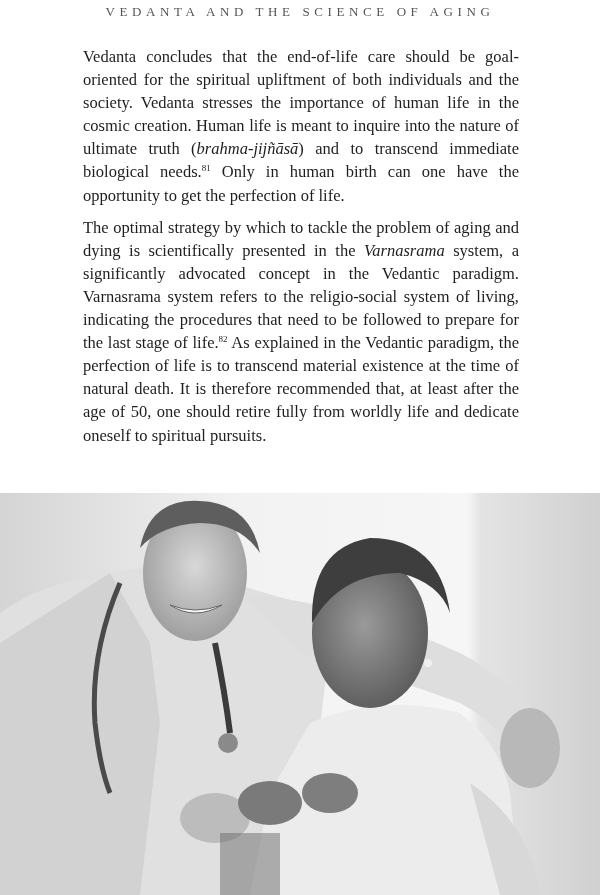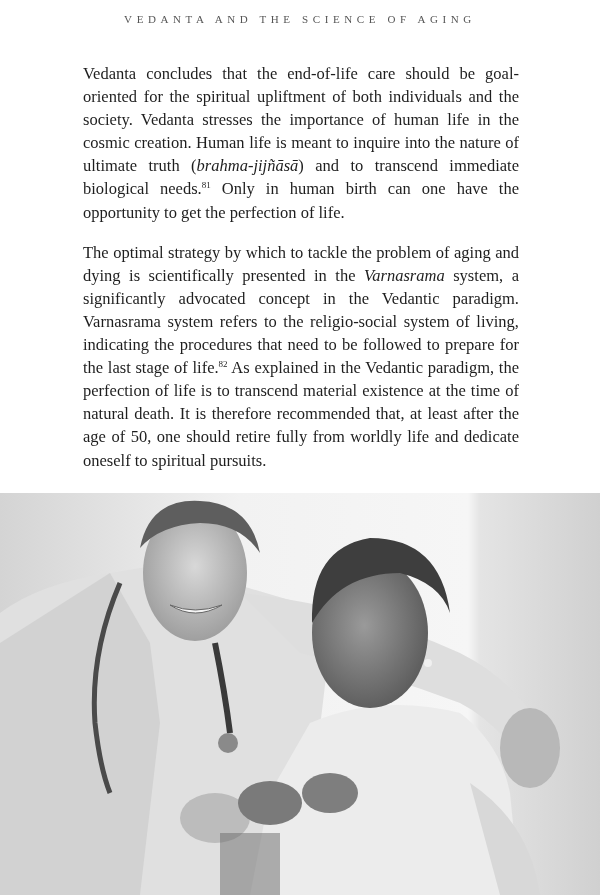--- a/index.html
+++ b/index.html
@@ -1,19 +1,19 @@
 <!DOCTYPE html>
 <html><head>
   <meta charset="utf-8">
   <style>
     html, body { margin:0; padding:0; }
     body { width:600px; height:895px; background:#ffffff; position:relative; overflow:hidden; font-family:"Liberation Serif","DejaVu Serif",serif; color:#1e1e1e; }
-    .running-head { position:absolute; top:13px; left:0; width:600px; text-align:center; font-size:11px; letter-spacing:4.6px; color:#555; }
+    .running-head { position:absolute; top:4px; left:0; width:600px; text-align:center; font-size:13px; letter-spacing:4.6px; color:#555; }
     .body-text { position:absolute; left:83px; width:436px; top:45px; }
-    .para { margin:17px 0 9px 0; font-size:16.5px; line-height:23.1px; text-align:justify; }
+    .para { margin:0 0 9px 0; font-size:16.5px; line-height:23.1px; text-align:justify; }
     .para i { font-style:italic; }
     sup { font-size:9px; line-height:0; vertical-align:6px; }
     .photo { position:absolute; left:0; top:493px; width:600px; height:402px; overflow:hidden; background:#e8e8e8; }
     .photo svg { display:block; }
   </style>
 </head>
 <body>
 
 <div class="running-head">VEDANTA AND THE SCIENCE OF AGING</div>
 

